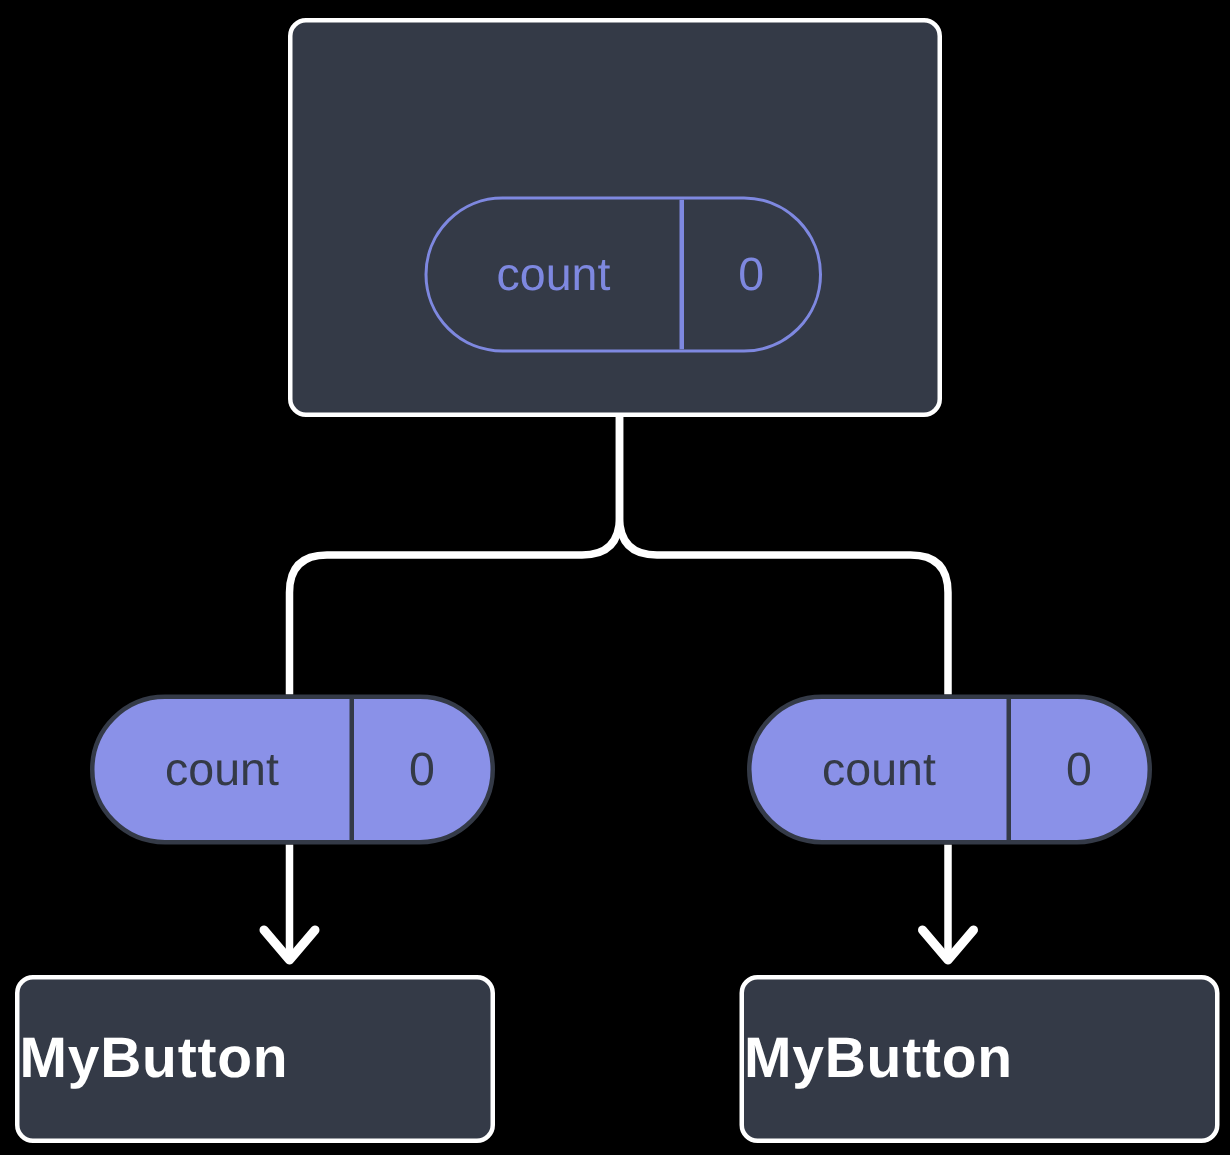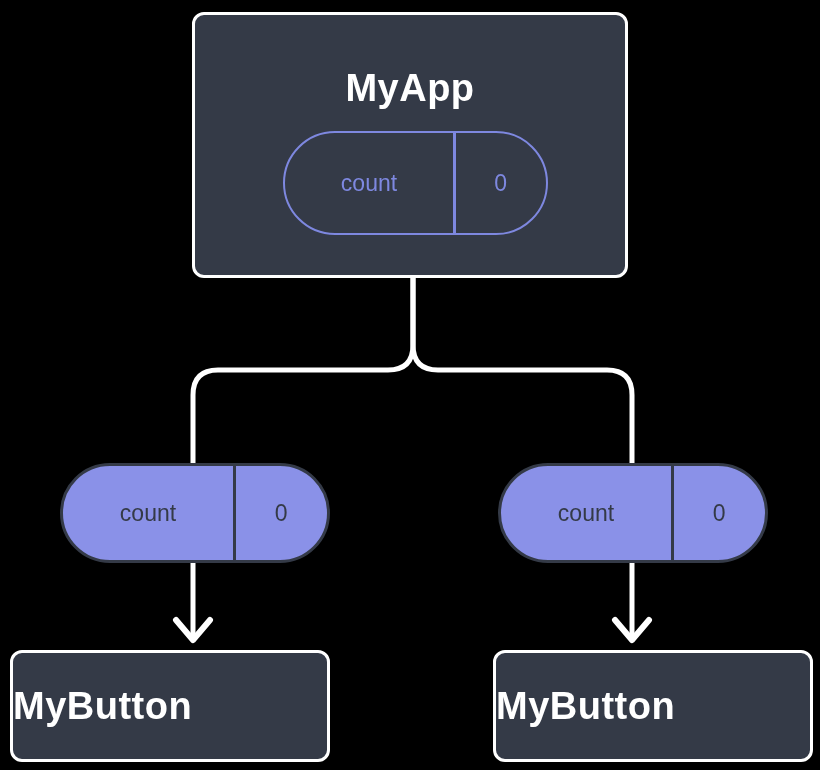--- a/index.html
+++ b/index.html
@@ -50,21 +50,21 @@
     left: 0; right: 0; top: 52px;
   }
 
   .pill {
     display: flex;
     align-items: stretch;
     overflow: hidden;
   }
   .pill .cell {
     display: flex; align-items: center; justify-content: center;
-    font-size: 23px;
+    font-size: 31px;
   }
   .pill .cell.name { width: 173px; }
   .pill .cell.value { flex: 1; }
 
   
   .state-pill {
     position: absolute;
     left: 88px; top: 116px;
     width: 265px; height: 104px;
     border: 2.5px solid var(--purple-line);
@@ -118,21 +118,20 @@
     <path class="connector" d="M 413 278 L 413 345 Q 413 370 438 370 L 607 370 Q 632 370 632 395 L 632 463"></path>
 
     <line class="arrow-shaft" x1="193" y1="563" x2="193" y2="636"></line>
     <polyline class="arrow-head" points="176,620 193,640 210,620"></polyline>
 
     <line class="arrow-shaft" x1="632" y1="563" x2="632" y2="636"></line>
     <polyline class="arrow-head" points="615,620 632,640 649,620"></polyline>
   </svg>
 
   <div class="node-box root-box">
-    <div class="node-title">MyApp</div>
     <div class="pill state-pill">
       <div class="cell name">count</div>
       <div class="divider"></div>
       <div class="cell value">0</div>
     </div>
   </div>
 
   <div class="pill prop-pill left">
     <div class="cell name">count</div>
     <div class="divider"></div>

